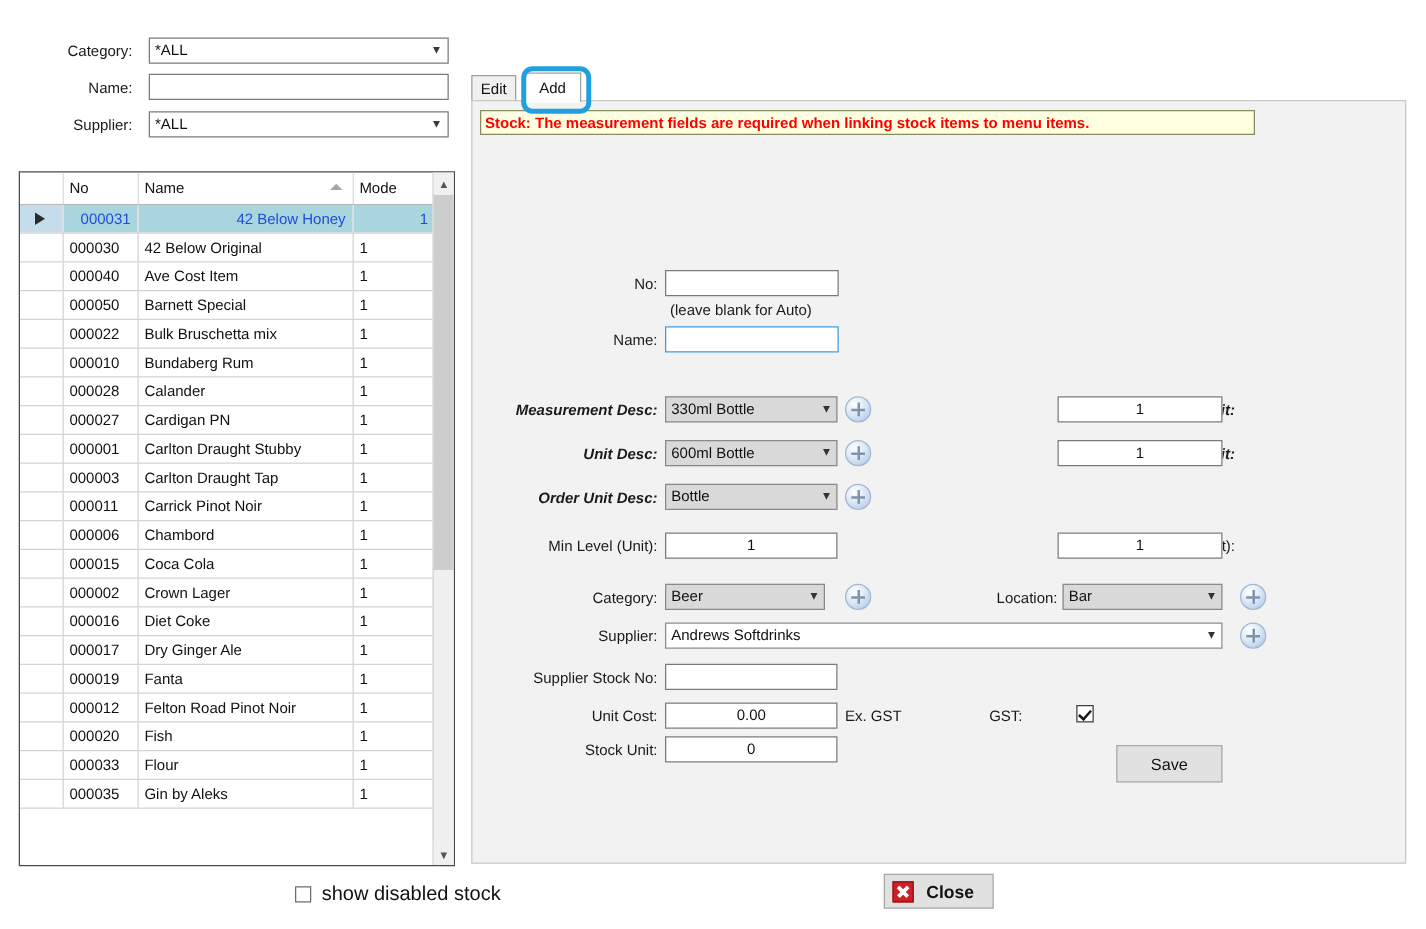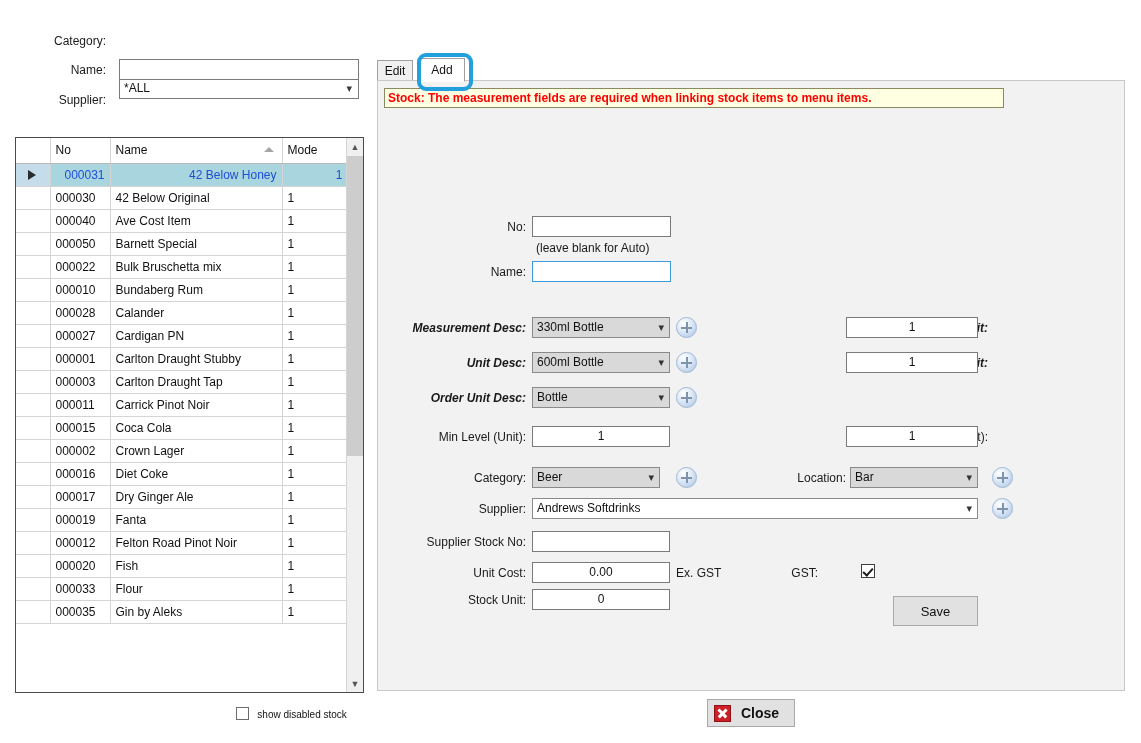--- a/index.html
+++ b/index.html
@@ -32,21 +32,20 @@
     left: 119px;
     width: 240px;
     height: 21px;
     border: 1px solid #7a7a7a;
     background: #ffffff;
     box-sizing: border-box;
     font-size: 12px;
     color: #111;
     line-height: 19px;
     padding-left: 4px;
-    margin-top: 48px;
   }
   .filter-combo .arrow {
     position: absolute;
     right: 6px;
     top: 0;
     height: 100%;
     display: flex;
     align-items: center;
     color: #3a3a3a;
     font-size: 11px;
@@ -438,20 +437,26 @@
           <td>1</td>
         </tr>
         <tr>
           <td class="sel-cell"></td>
           <td>000011</td>
           <td>Carrick Pinot Noir</td>
           <td>1</td>
         </tr>
         <tr>
           <td class="sel-cell"></td>
+          <td>000006</td>
+          <td>Chambord</td>
+          <td>1</td>
+        </tr>
+        <tr>
+          <td class="sel-cell"></td>
           <td>000015</td>
           <td>Coca Cola</td>
           <td>1</td>
         </tr>
         <tr>
           <td class="sel-cell"></td>
           <td>000002</td>
           <td>Crown Lager</td>
           <td>1</td>
         </tr>
@@ -501,21 +506,21 @@
   </table>
   <div id="grid-scrollbar">
     <div class="sb-btn sb-up">▲</div>
     <div id="sb-thumb"></div>
     <div class="sb-btn sb-down">▼</div>
   </div>
 </div>
 
 <div class="abs" style="left:236px; top:707px;">
   <span class="chk-box" id="showdis-box"></span>
-  <span style="margin-left:5px; font-size:10px;">show disabled stock</span>
+  <span style="margin-left:5px; font-size:16px;">show disabled stock</span>
 </div>
 
 <div id="tabstrip">
   <div class="tab" style="left:0px; width:36px;">Edit</div>
   <div class="tab active" style="left:42px; width:46px;">Add</div>
 </div>
 <div id="add-highlight"></div>
 
 <div id="panel">
   <div id="note">Stock: The measurement fields are required when linking stock items to menu items.</div>

